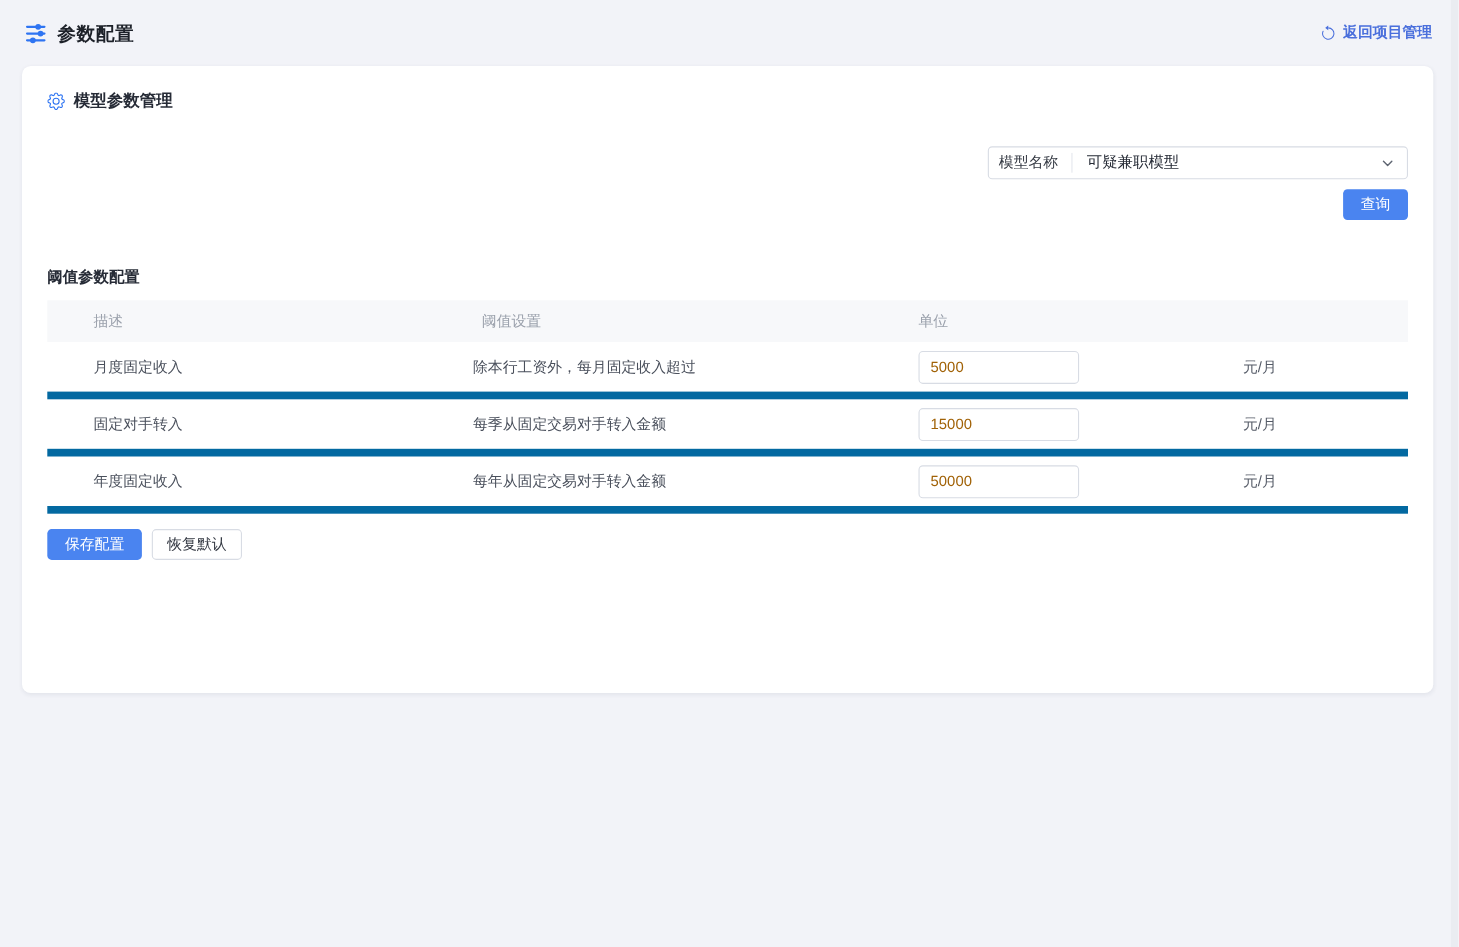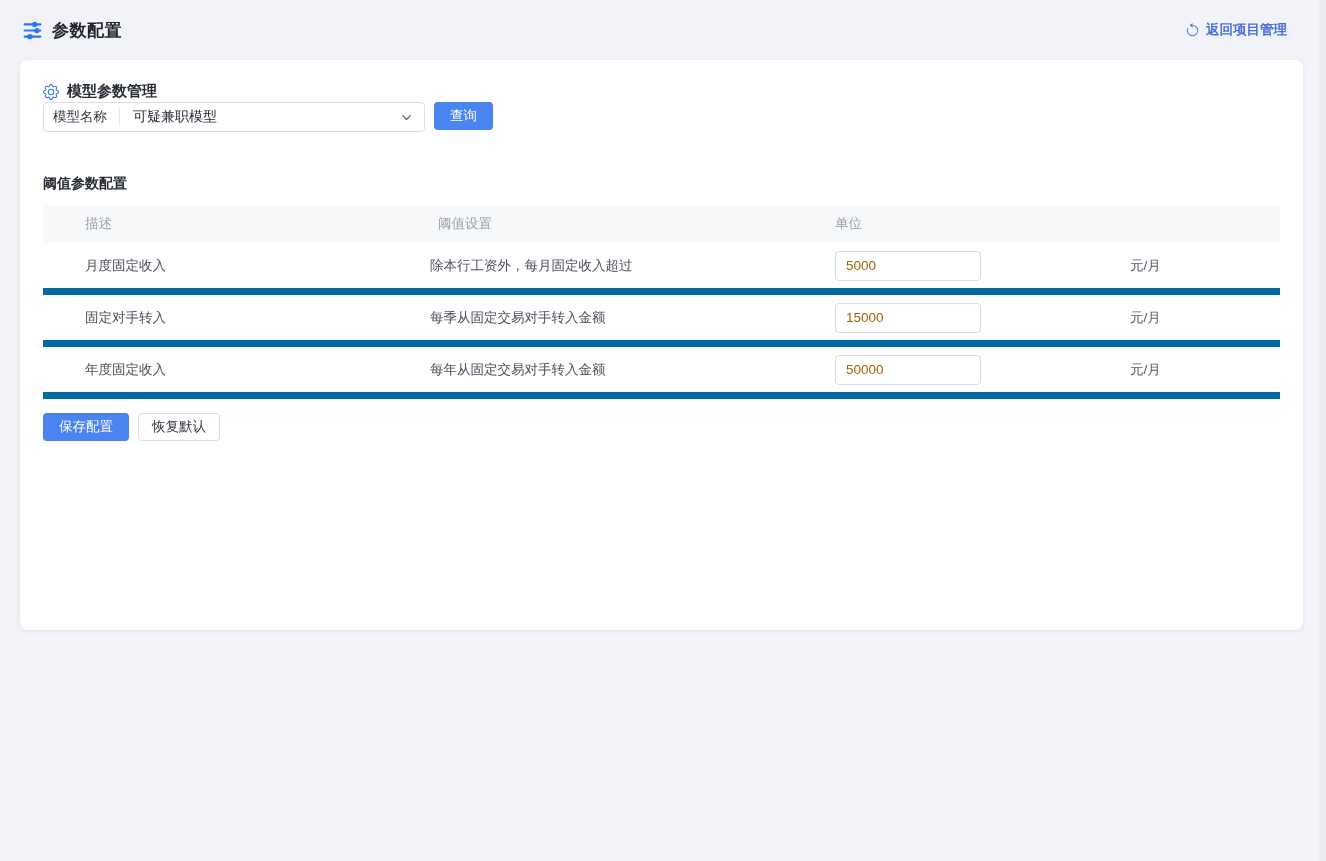--- a/index.html
+++ b/index.html
@@ -8,42 +8,42 @@
     background:#f2f3f8;
     font-family:"Liberation Sans","DejaVu Sans",sans-serif;
     position:relative;
     overflow:hidden;
     color:#262b36;
   }
   
   .topbar {
     height:60px;
     display:flex; align-items:center; justify-content:space-between;
-    padding:0 39px 0 22px;
+    padding:0 24px 0 22px;
   }
   .topbar-left { display:flex; align-items:center; gap:9px; }
   .page-title { font-size:17px; font-weight:bold; color:#1d2129; letter-spacing:.5px; }
   .back-link {
     display:flex; align-items:center; gap:6px;
     color:#4a6fdc; font-size:13.5px; font-weight:bold; cursor:pointer;
     text-decoration:none;
   }
   
   .card {
     margin-left:20px;
     width:1283px; height:570px;
     background:#ffffff;
     border-radius:8px;
     box-shadow:0 1px 4px rgba(31,41,70,.07);
     padding:22px 23px;
   }
   .panel-header { display:flex; align-items:center; gap:8px; }
   .panel-title { font-size:15px; font-weight:bold; color:#262b36; }
 
-  .query-row { margin-top:1px; display:flex; align-items:flex-start; gap:9px; }
+  .query-row { margin-top:32px; display:flex; align-items:flex-end; gap:9px;flex-direction:column; }
   .select-group {
     display:flex; align-items:center;
     width:382px; height:30px;
     border:1px solid #d8dce4; border-radius:4px; background:#fff;
     cursor:pointer;
   }
   .select-label {
     padding:0 12px 0 9px; font-size:13.5px; color:#333842;
     border-right:1px solid #e4e7ed;
     height:18px; line-height:18px;

